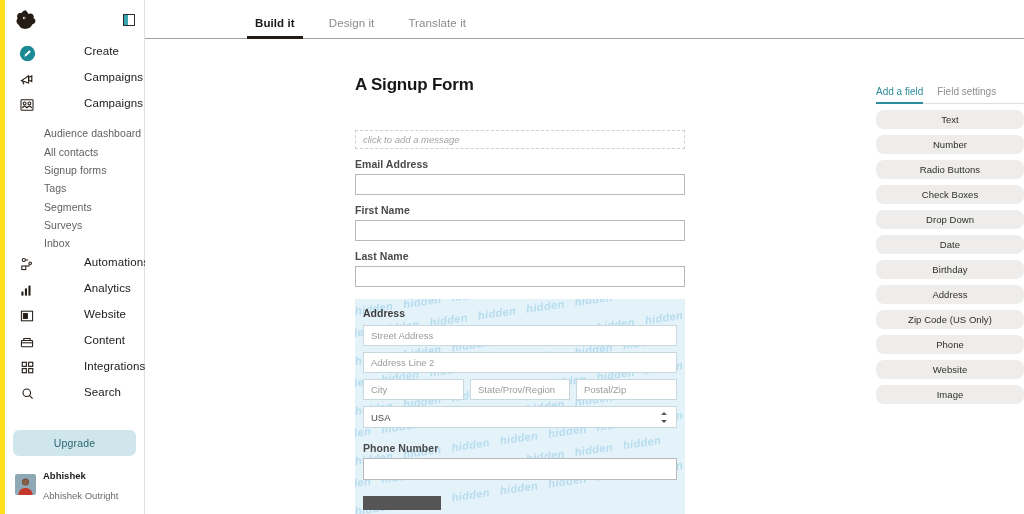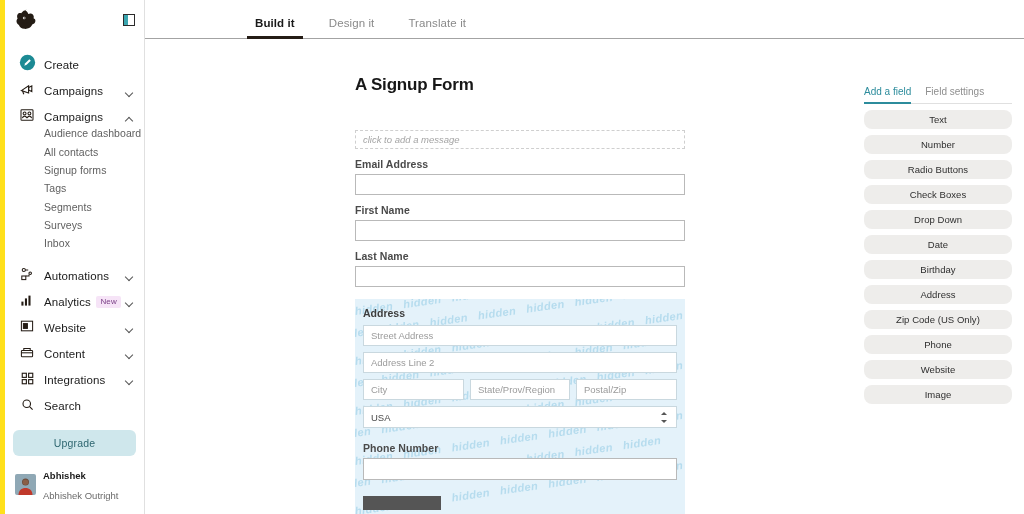--- a/index.html
+++ b/index.html
@@ -18,22 +18,22 @@
     background: #fff; border-right: 1px solid #e0e0e0;
     position: relative; display: flex; flex-direction: column;
   }
   .sb-top { height: 40px; display: flex; align-items: center; padding: 0 9px; justify-content: space-between; }
   .mc-logo { width: 26px; height: 26px; }
   .panel-toggle { width: 12px; height: 12px; border: 1.6px solid #2b2b2b; background: #fff; display: block; position: relative; cursor: pointer; }
   .panel-toggle::before { content: ""; position: absolute; left: 0; top: 0; bottom: 0; width: 44%; background: #3aa6b0; }
 
   .nav { padding-top: 5px; }
   .nav-item {
-    display: flex; align-items: flex-end; height: 26px;
-    padding: 0 10px 0 12px; cursor: pointer; position: relative;
+    display: flex; align-items: flex-start; height: 26px;
+    padding: 0 10px 0 12px; cursor: pointer; position: relative; gap: 40px;
   }
   .nav-item .ic { width: 20px; flex: 0 0 20px; display: flex; align-items: center; justify-content: center; }
   .nav-item .lbl { font-size: 11.5px; color: #1a1a1a; margin-left: 7px; letter-spacing: .1px; flex: 1; }
   .chev { width: 9px; height: 9px; flex: 0 0 9px; position: relative; }
   .chev::after {
     content: ""; position: absolute; left: 1px; top: 1.5px;
     width: 5px; height: 5px; border-right: 1.3px solid #555; border-bottom: 1.3px solid #555;
     transform: rotate(45deg);
   }
   .chev.up::after { transform: rotate(-135deg); top: 3.5px; }
@@ -131,21 +131,21 @@
   .spin::before { top: 0; border-bottom: 3.6px solid #555; }
   .spin::after { bottom: 0; border-top: 3.6px solid #555; }
 
   .phone-fld { position: relative; z-index: 2; margin-top: 14px; }
   .phone-fld .fld-input { border: 1px solid #b9b9b9; height: 22px; }
   .submit-btn {
     position: relative; z-index: 2; margin-top: 16px; width: 78px; height: 14px; background: #555555; cursor: pointer;
   }
 
   
-  .right-panel { position: absolute; right: 12px; top: 47px; width: 148px; }
+  .right-panel { position: absolute; right: 0; top: 47px; width: 148px; }
   .rp-tabs { display: flex; border-bottom: 1px solid #e0e0e0; }
   .rp-tab {
     font-size: 10px; color: #8e8e8e; padding-bottom: 6px; margin-right: 14px; cursor: pointer; position: relative;
   }
   .rp-tab.active { color: #2c8c9c; }
   .rp-tab.active::after {
     content: ""; position: absolute; left: 0; right: 0; bottom: -1px; height: 2px; background: #2c8c9c;
   }
   .fbtn {
     margin-top: 6px; height: 19px; background: #eeedeb; display: flex; align-items: center; justify-content: center;

